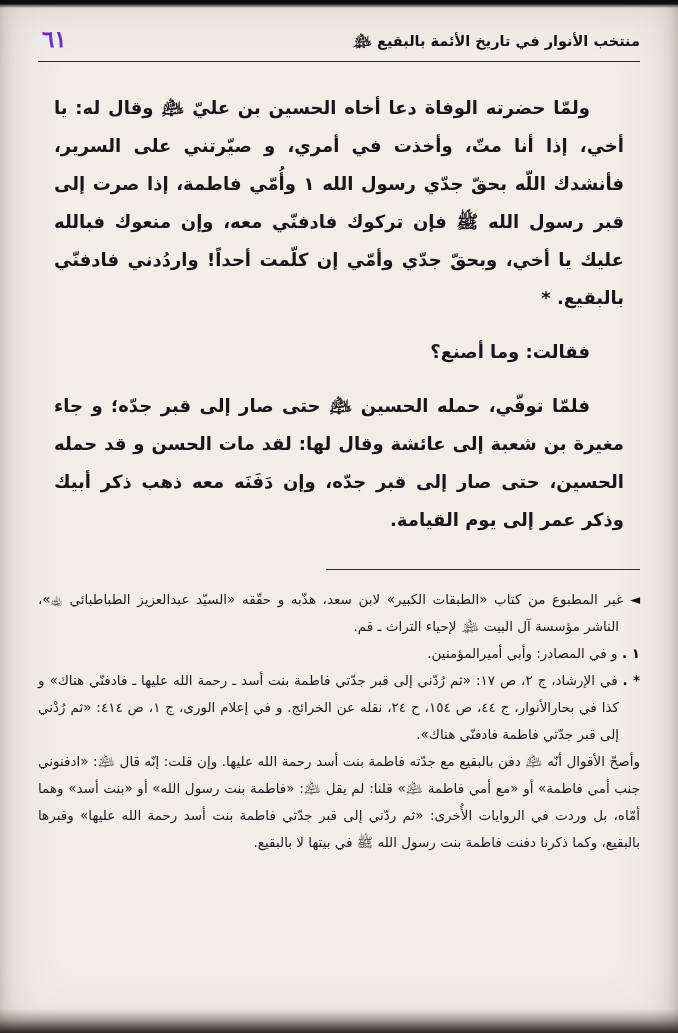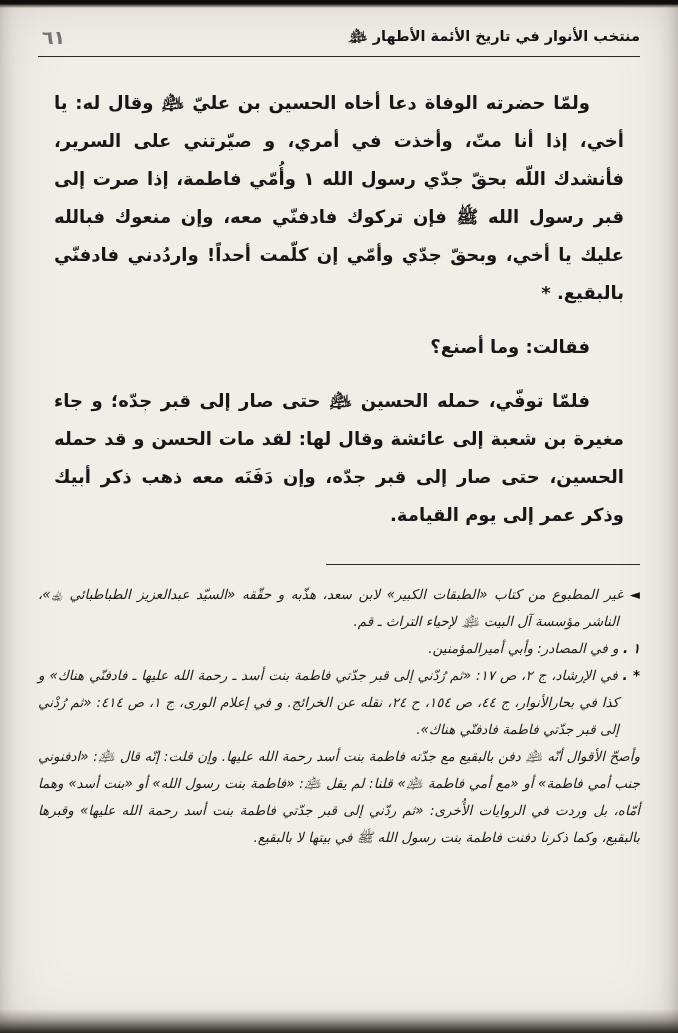--- a/index.html
+++ b/index.html
@@ -35,44 +35,45 @@
     justify-content: space-between;
     align-items: flex-end;
   }
   .title {
     font-size: 14.5px;
     font-weight: bold;
     color: #141414;
     letter-spacing: 0;
   }
   .pagenum {
-    font-size: 19px;
+    font-size: 23px;
     font-weight: bold;
-    color: #737373;
+    color: #6d28d9;
     padding-left: 4px;
+    font-family: Liberation Serif, serif;
   }
   .header-rule {
     border-top: 1.6px solid #2b2a28;
     margin-top: 8px;
   }
   .body-text { margin-top: 27px; color: #171717; }
   .body-text p {
     margin: 16px;
     font-size: 18px;
     line-height: 38px;
     font-weight: 600;
     text-align: justify;
     text-indent: 34px;
   }
   .fn-sep {
     width: 314px;
     border-top: 1.4px solid #2b2a28;
     margin: 30px 0 16px auto;
   }
-  .footnotes { color: #1b1b1b; font-style: italic; }
+  .footnotes { color: #1b1b1b; }
   .footnotes p {
     margin: 0;
     font-size: 13.5px;
     line-height: 27px;
     font-weight: 500;
     text-align: justify;
   }
   .fn-hang {
     padding-right: 21px;
     text-indent: -21px;
@@ -81,21 +82,21 @@
 </style>
 </head>
 <body>
 
 <div class="page">
   <div class="scan-edge-top"></div>
 
   <div class="inner">
 
     <header class="header">
-      <span class="title">منتخب الأنوار في تاريخ الأئمة الأطهار ﵈</span>
+      <span class="title">منتخب الأنوار في تاريخ الأئمة بالبقيع ﵈</span>
       <span class="pagenum">٦١</span>
     </header>
     <div class="header-rule"></div>
 
     <main class="body-text">
       <p>ولمّا حضرته الوفاة دعا أخاه الحسين بن عليّ ﵇ وقال له: يا أخي، إذا أنا متّ، وأخذت في أمري، و صيّرتني على السرير، فأنشدك اللّه بحقّ جدّي رسول الله ١ وأُمّي فاطمة، إذا صرت إلى قبر رسول الله ﷺ فإن تركوك فادفنّي معه، وإن منعوك فبالله عليك يا أخي، وبحقّ جدّي وأمّي إن كلّمت أحداً! واردُدني فادفنّي بالبقيع. *</p>
       <p>فقالت: وما أصنع؟</p>
       <p>فلمّا توفّي، حمله الحسين ﵇ حتى صار إلى قبر جدّه؛ و جاء مغيرة بن شعبة إلى عائشة وقال لها: لقد مات الحسن و قد حمله الحسين، حتى صار إلى قبر جدّه، وإن دَفَنَه معه ذهب ذكر أبيك وذكر عمر إلى يوم القيامة.</p>
     </main>
 

